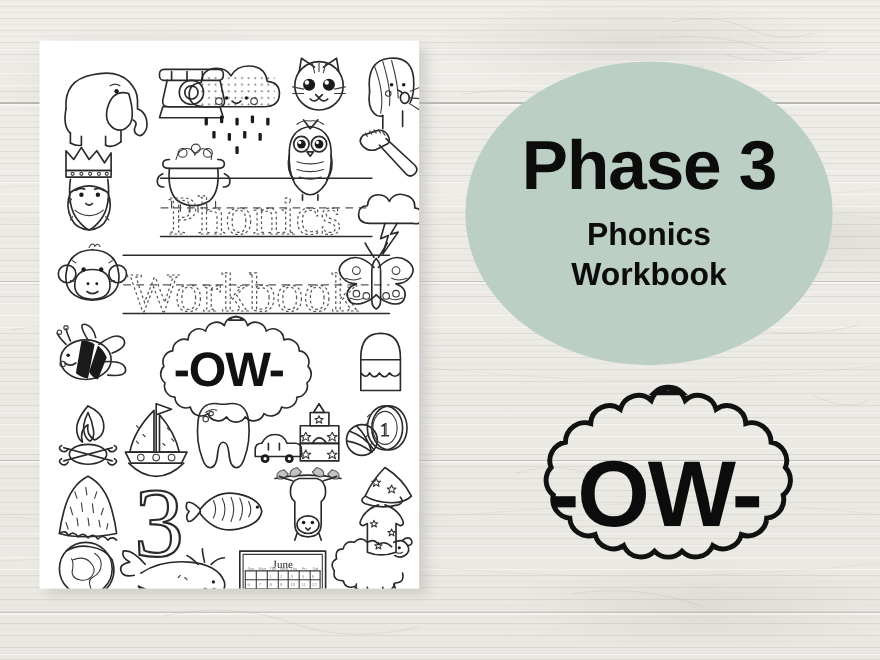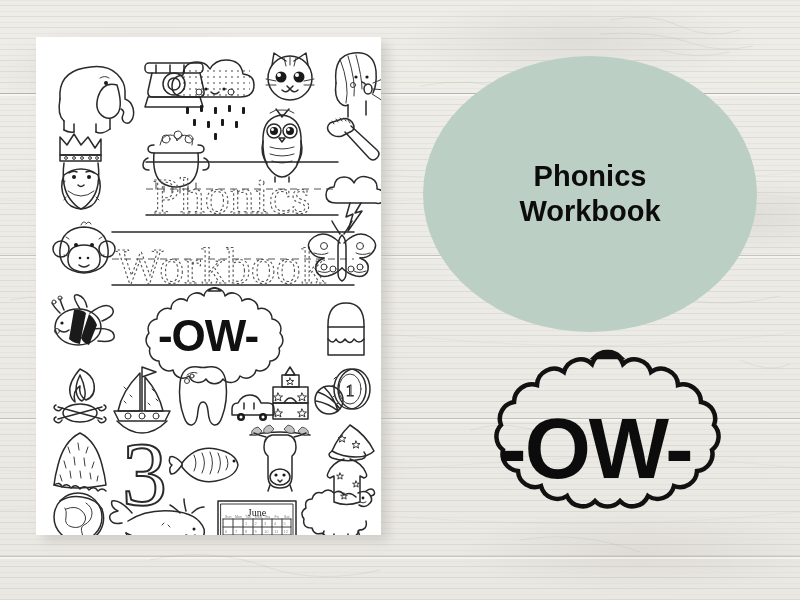--- a/index.html
+++ b/index.html
@@ -543,20 +543,21 @@
       <path class="lnt" d="M52 13 q3 2 6 0"></path>
       <path class="ln" d="M58 2 q6 -4 8 0 q2 4 -3 5"></path>
       <path class="ln" d="M16 42 l-3 12 M26 45 l-2 12 M40 45 l2 12 M50 42 l4 11"></path>
       <path class="lnt" d="M13 54 l4 1 M24 57 l4 1 M42 57 l4 0 M54 53 l4 1"></path>
     </g>
   </svg>
 </div>
 
 <div id="green-blob"></div>
 <div id="title-stack">
+  <div id="phase-title">Phase 3</div>
   <div id="sub1">Phonics</div>
   <div id="sub2">Workbook</div>
 </div>
 
 <div id="ow-badge">
   <svg viewBox="0 0 330 245" xmlns="http://www.w3.org/2000/svg">
     <path fill="none" stroke="#111111" stroke-width="4.5" d="M165 22
          a17 17 0 0 1 28 7
          a17 17 0 0 1 28 8
          a17 17 0 0 1 27 13

